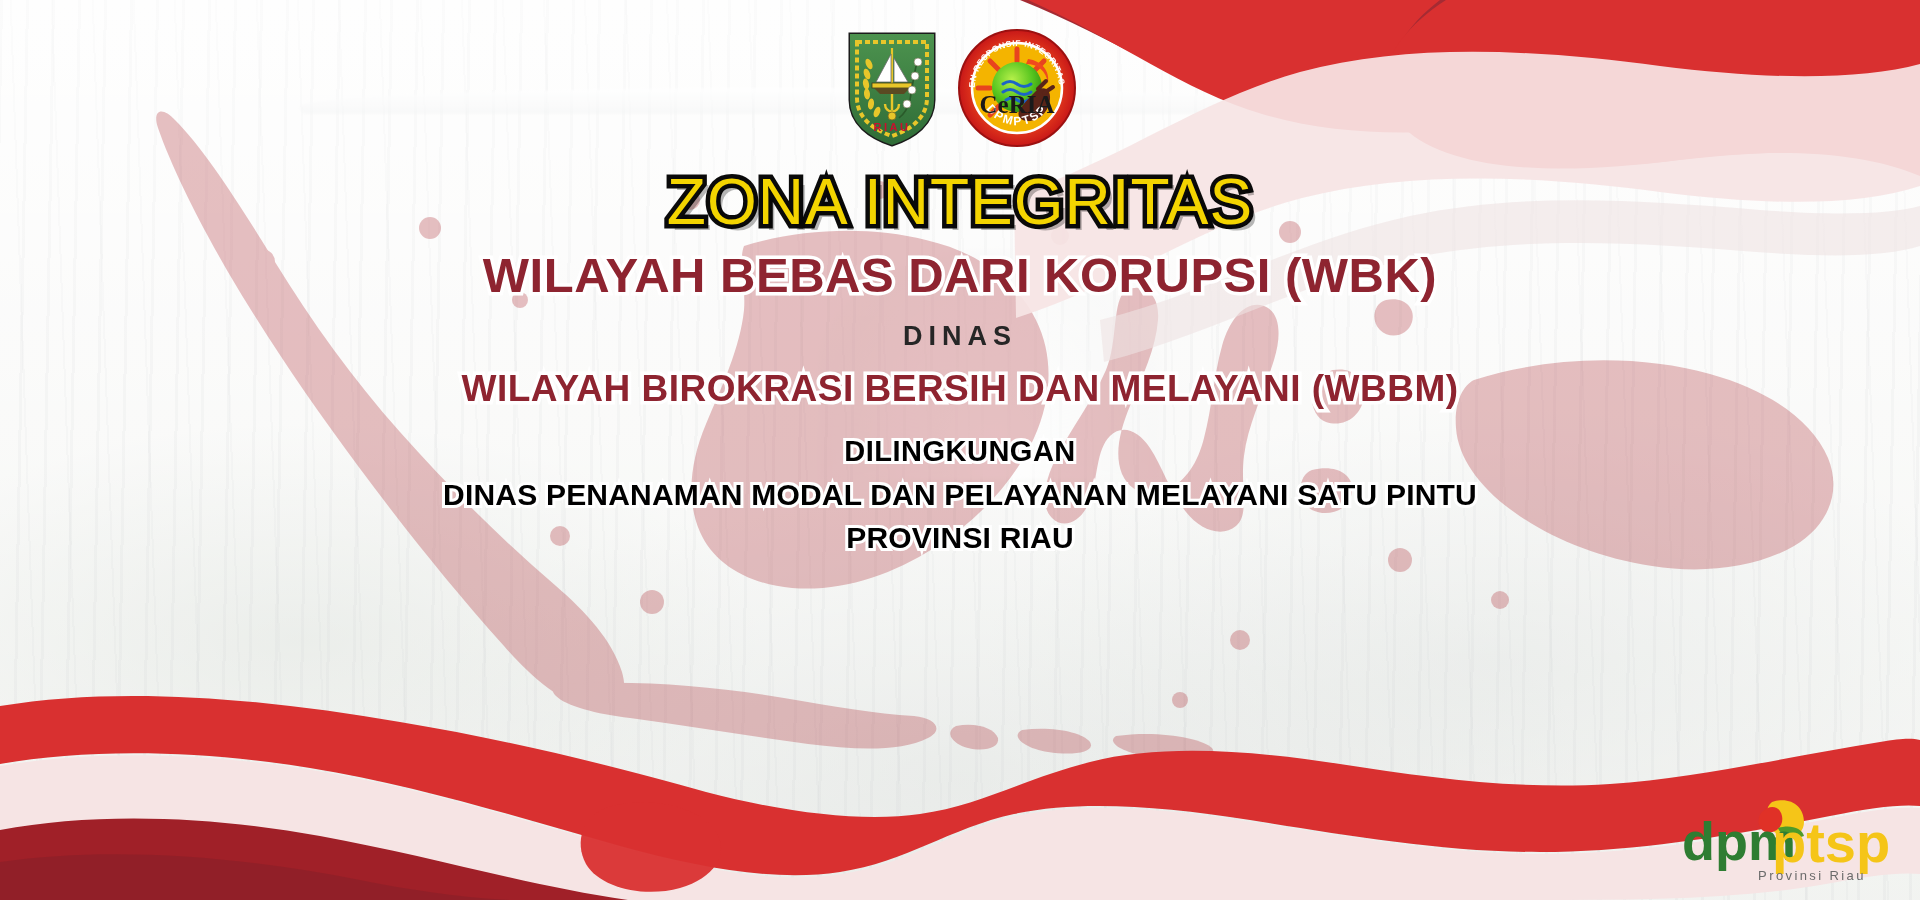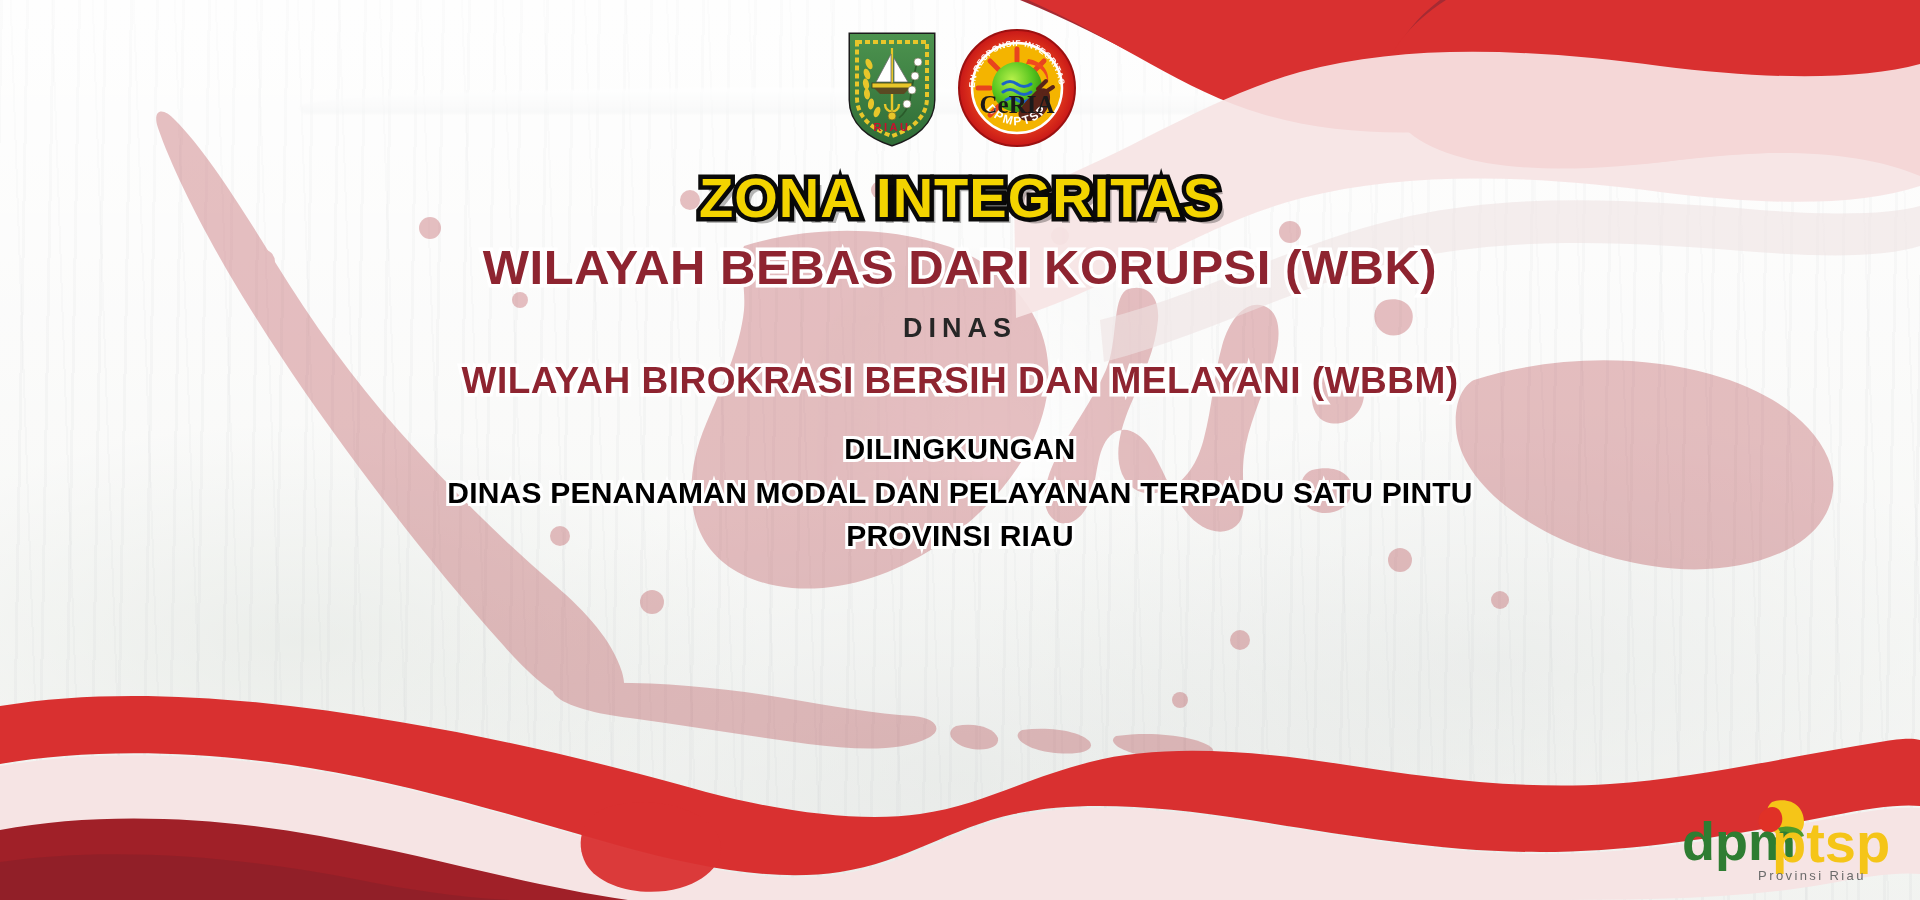--- a/index.html
+++ b/index.html
@@ -59,21 +59,21 @@
     position:absolute; inset:0;
     display:flex; flex-direction:column; align-items:center;
     text-align:center;
   }
 
   .logos { margin-top:28px; display:flex; align-items:center; gap:18px; height:120px; }
   .logo-riau, .logo-ceria { display:block; }
 
   .title-zi {
     margin-top:22px;
-    font-size:56px; font-weight:700; letter-spacing:1px;
+    font-size:64px; font-weight:400; letter-spacing:1px;
     color:#F3D400;
     -webkit-text-stroke:9px #0a0a0a;
     paint-order:stroke fill;
     text-shadow:6px 6px 0 rgba(0,0,0,0.28);
     line-height:1;
   }
 
   .title-wbk {
     margin-top:16px;
     font-size:49px; font-weight:800; letter-spacing:0.5px;
@@ -92,21 +92,21 @@
 
   .title-wbbm {
     margin-top:18px;
     font-size:37px; font-weight:800; letter-spacing:0.5px;
     color:#8E2430;
     -webkit-text-stroke:7px #ffffff;
     paint-order:stroke fill;
     line-height:1.05;
   }
 
-  .footer-block { margin-top:30px; }
+  .footer-block { margin-top:24px; }
   .f-line {
     font-weight:800; color:#000000;
     -webkit-text-stroke:6px #ffffff;
     paint-order:stroke fill;
     line-height:1.28;
   }
   .f-1 { font-size:29px; letter-spacing:0.5px; }
   .f-2 { font-size:30px; letter-spacing:0.2px; margin-top:6px; }
   .f-3 { font-size:30px; letter-spacing:0.2px; margin-top:4px; }
 
@@ -327,21 +327,21 @@
 
     </div>
 
     <div class="title-zi">ZONA INTEGRITAS</div>
     <div class="title-wbk">WILAYAH BEBAS DARI KORUPSI (WBK)</div>
     <div class="menuju">DINAS</div>
     <div class="title-wbbm">WILAYAH BIROKRASI BERSIH DAN MELAYANI (WBBM)</div>
 
     <div class="footer-block">
       <div class="f-line f-1">DILINGKUNGAN</div>
-      <div class="f-line f-2">DINAS PENANAMAN MODAL DAN PELAYANAN TERPADU SATU PINTU</div>
+      <div class="f-line f-2">DINAS PENANAMAN MODAL DAN PELAYANAN MELAYANI SATU PINTU</div>
       <div class="f-line f-3">PROVINSI RIAU</div>
     </div>
 
   </div>
 
   <div class="dpm-logo">
     <svg viewBox="0 0 250 96" aria-hidden="true">
 
       <path d="M128 12 C146 6 160 16 160 32 C160 42 152 48 140 46 C128 44 120 34 122 24 C123 18 125 14 128 12 Z" fill="#F5C518"></path>
       <path d="M118 22 C126 14 136 16 138 26 C140 36 132 44 122 42 C114 40 112 28 118 22 Z" fill="#E03127"></path>

